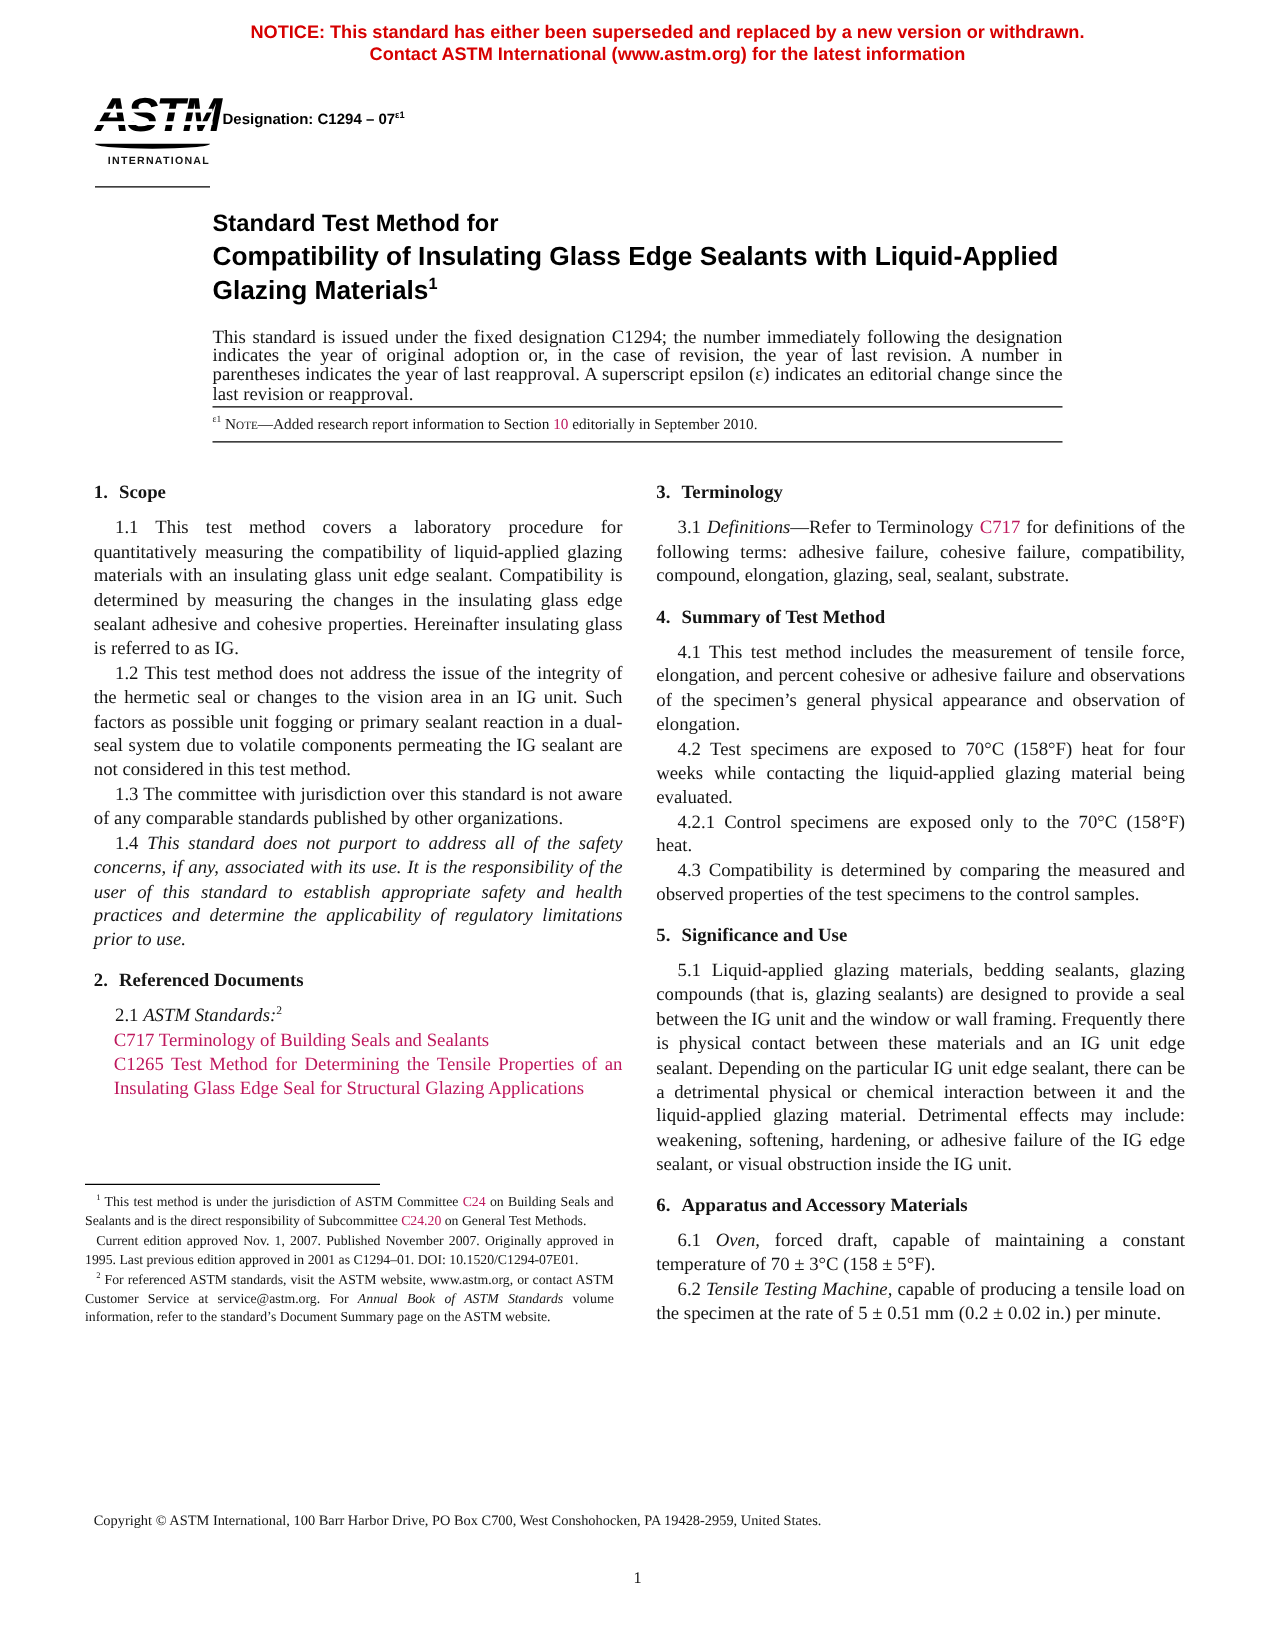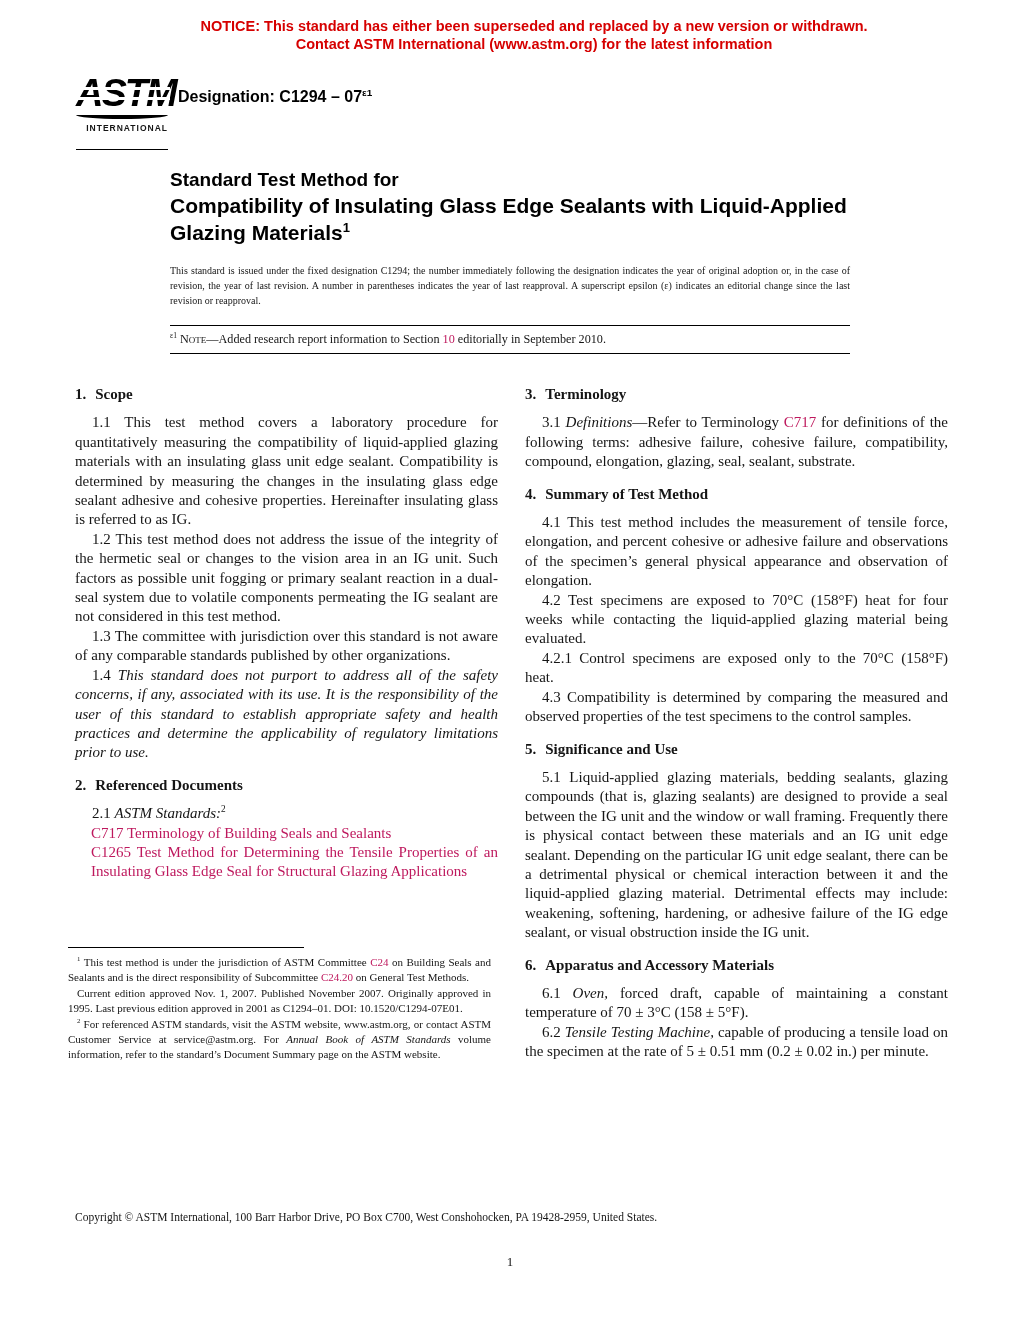--- a/index.html
+++ b/index.html
@@ -41,35 +41,35 @@
   .logo-intl {
     font-family: "Liberation Sans", sans-serif; font-weight: bold;
     font-size: 8.5px; letter-spacing: 1px; margin-top: 4px;
     padding-bottom: 16px; border-bottom: 1.5px solid #000;
   }
 
   
   .designation {
     position: absolute; left: 178px; top: 88px;
     font-family: "Liberation Sans", sans-serif;
-    font-weight: bold; font-size: 16px; color: #000;
+    font-weight: bold; font-size: 12px; color: #000;
   }
 
   
   .title-block {
     position: absolute; left: 170px; top: 168px; width: 710px;
     font-family: "Liberation Sans", sans-serif; font-weight: bold; color: #000;
   }
   .title-kicker { font-size: 19px; line-height: 24px; }
   .title-main   { font-size: 21px; line-height: 27px; }
 
   
   .issued {
     position: absolute; left: 170px; top: 263px; width: 680px;
-    font-size: 10px; line-height: 15.2px; text-align: justify;
+    font-size: 15px; line-height: 15.2px; text-align: justify;
   }
   .rule { position: absolute; left: 170px; width: 680px; height: 1px; background: #000; }
   .rule-a { top: 325px; }
   .rule-b { top: 353px; }
   .ed-note { position: absolute; left: 170px; top: 331px; width: 680px; font-size: 12.2px; line-height: 16px; }
 
   
   .col {
     position: absolute; top: 381px; width: 423px;
     font-size: 15px; line-height: 19.4px; text-align: justify;

